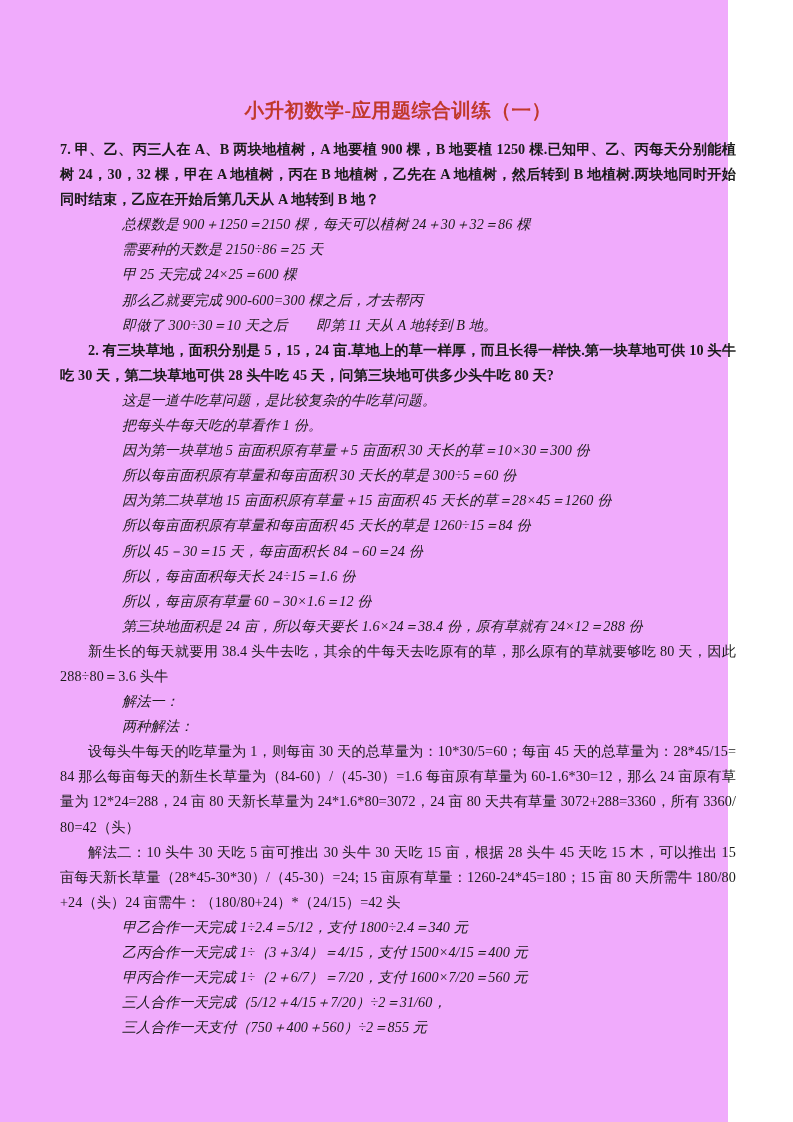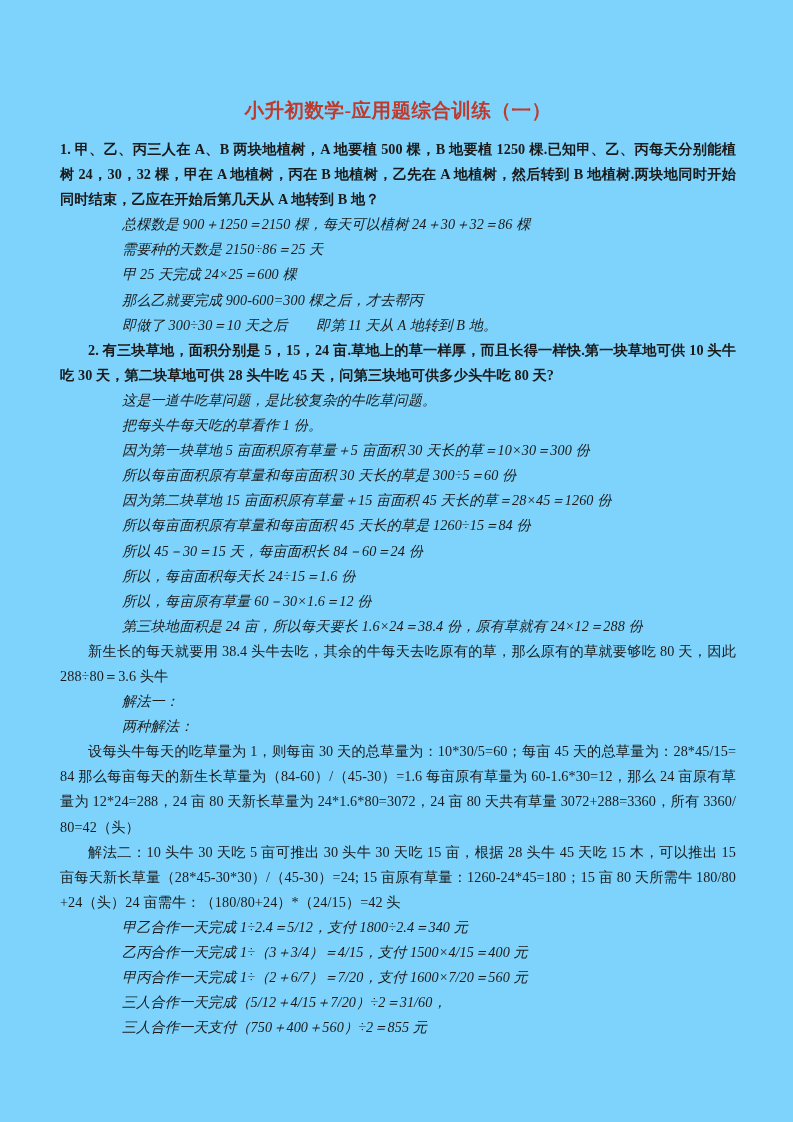--- a/index.html
+++ b/index.html
@@ -9,23 +9,23 @@
   }
   body {
     width: 793px;
     height: 1122px;
     font-family: "Liberation Serif", "DejaVu Serif", serif;
     color: #1a1a1a;
     overflow: hidden;
   }
   .page {
     position: relative;
-    width: 793px;
+    width: 728px;
     height: 1122px;
-    background: #7dd3fc;
+    background: #f0abfc;
     box-sizing: border-box;
     padding: 0;
   }
   .content {
     position: absolute;
     left: 60px;
     top: 96px;
     width: 676px;
   }
   .doc-title {
@@ -62,21 +62,21 @@
     text-indent: 28px;
   }
 </style>
 </head>
 <body>
 
 <div class="page">
   <div class="content">
     <h1 class="doc-title">小升初数学-应用题综合训练（一）</h1>
     <div id="body-lines">
-        <p class="line problem">1. 甲、乙、丙三人在 A、B 两块地植树，A 地要植 500 棵，B 地要植 1250 棵.已知甲、乙、丙每天分别能植树 24，30，32 棵，甲在 A 地植树，丙在 B 地植树，乙先在 A 地植树，然后转到 B 地植树.两块地同时开始同时结束，乙应在开始后第几天从 A 地转到 B 地？</p>
+        <p class="line problem">7. 甲、乙、丙三人在 A、B 两块地植树，A 地要植 900 棵，B 地要植 1250 棵.已知甲、乙、丙每天分别能植树 24，30，32 棵，甲在 A 地植树，丙在 B 地植树，乙先在 A 地植树，然后转到 B 地植树.两块地同时开始同时结束，乙应在开始后第几天从 A 地转到 B 地？</p>
         <p class="line step">总棵数是 900＋1250＝2150 棵，每天可以植树 24＋30＋32＝86 棵</p>
         <p class="line step">需要种的天数是 2150÷86＝25 天</p>
         <p class="line step">甲 25 天完成 24×25＝600 棵</p>
         <p class="line step">那么乙就要完成 900-600=300 棵之后，才去帮丙</p>
         <p class="line step">即做了 300÷30＝10 天之后　　即第 11 天从 A 地转到 B 地。</p>
         <p class="line problem indented">2. 有三块草地，面积分别是 5，15，24 亩.草地上的草一样厚，而且长得一样快.第一块草地可供 10 头牛吃 30 天，第二块草地可供 28 头牛吃 45 天，问第三块地可供多少头牛吃 80 天?</p>
         <p class="line step">这是一道牛吃草问题，是比较复杂的牛吃草问题。</p>
         <p class="line step">把每头牛每天吃的草看作 1 份。</p>
         <p class="line step">因为第一块草地 5 亩面积原有草量＋5 亩面积 30 天长的草＝10×30＝300 份</p>
         <p class="line step">所以每亩面积原有草量和每亩面积 30 天长的草是 300÷5＝60 份</p>

